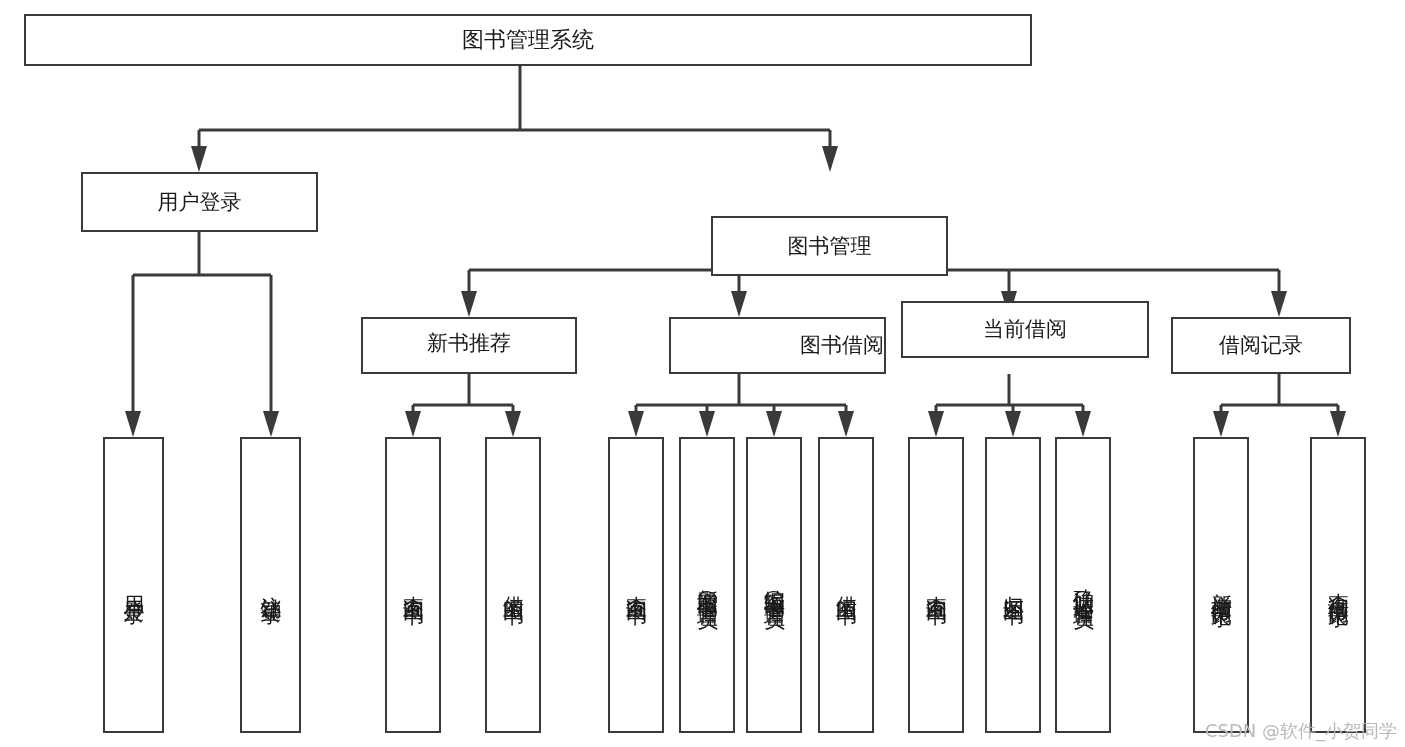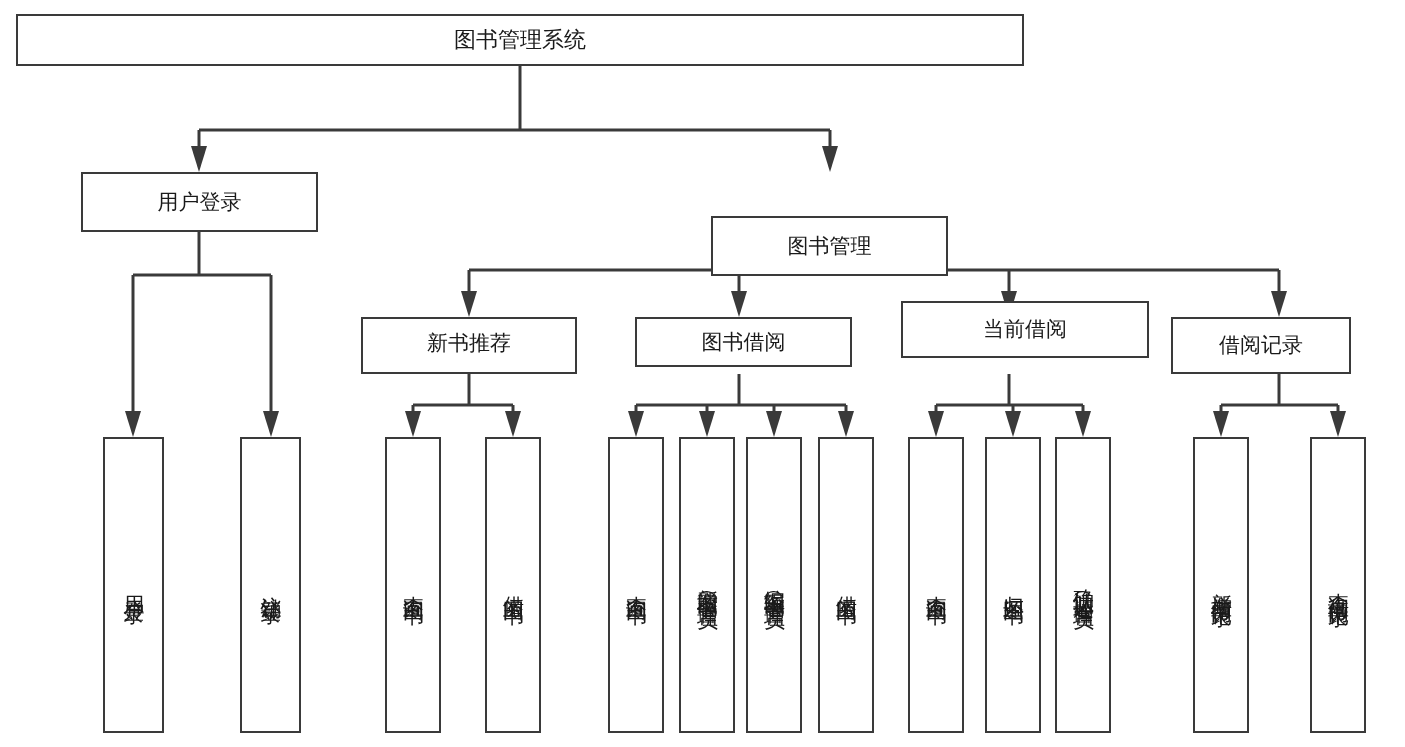--- a/index.html
+++ b/index.html
@@ -136,33 +136,33 @@
         <polygon points="838,411 854,411 846,437" fill="#3a3a3a"></polygon>
         <polygon points="928,411 944,411 936,437" fill="#3a3a3a"></polygon>
         <polygon points="1005,411 1021,411 1013,437" fill="#3a3a3a"></polygon>
         <polygon points="1075,411 1091,411 1083,437" fill="#3a3a3a"></polygon>
         <polygon points="1213,411 1229,411 1221,437" fill="#3a3a3a"></polygon>
         <polygon points="1330,411 1346,411 1338,437" fill="#3a3a3a"></polygon>
       </g>
   </svg>
 
   <div id="nodes-layer">
-      <div class="node level-root" style="left: 16px; top: 14px; width: 1008px; height: 52px;">
+      <div class="node level-root" style="left: 24px; top: 14px; width: 1008px; height: 52px;">
         <span class="node-label">图书管理系统</span>
       </div>
       <div class="node level-2" style="left: 81px; top: 172px; width: 237px; height: 60px;">
         <span class="node-label">用户登录</span>
       </div>
       <div class="node level-2" style="left: 711px; top: 172px; width: 237px; height: 60px; margin-top: 44px;">
         <span class="node-label">图书管理</span>
       </div>
       <div class="node level-3" style="left: 361px; top: 317px; width: 216px; height: 57px; font-family: Liberation Mono, monospace;">
         <span class="node-label">新书推荐</span>
       </div>
-      <div class="node level-3" style="left: 635px; top: 317px; width: 217px; height: 50px;">
+      <div class="node level-3" style="left: 669px; top: 317px; width: 217px; height: 57px; justify-content: flex-end;">
         <span class="node-label">图书借阅</span>
       </div>
       <div class="node level-3" style="left: 901px; top: 301px; width: 248px; height: 57px;">
         <span class="node-label">当前借阅</span>
       </div>
       <div class="node level-3" style="left: 1171px; top: 317px; width: 180px; height: 57px;">
         <span class="node-label">借阅记录</span>
       </div>
       <div class="node leaf" style="left: 103px; top: 437px; width: 61px; height: 296px;">
         <span class="node-label">用户登录</span>
@@ -198,14 +198,15 @@
         <span class="node-label">确认归还（管理员）</span>
       </div>
       <div class="node leaf" style="left: 1193px; top: 437px; width: 56px; height: 296px;">
         <span class="node-label">新增借阅记录</span>
       </div>
       <div class="node leaf" style="left: 1310px; top: 437px; width: 56px; height: 296px;">
         <span class="node-label">查询借阅记录</span>
       </div>
     </div>
 
+  <div id="watermark">CSDN @软件_小贺同学</div>
 
 </div>
 
 </body></html>

